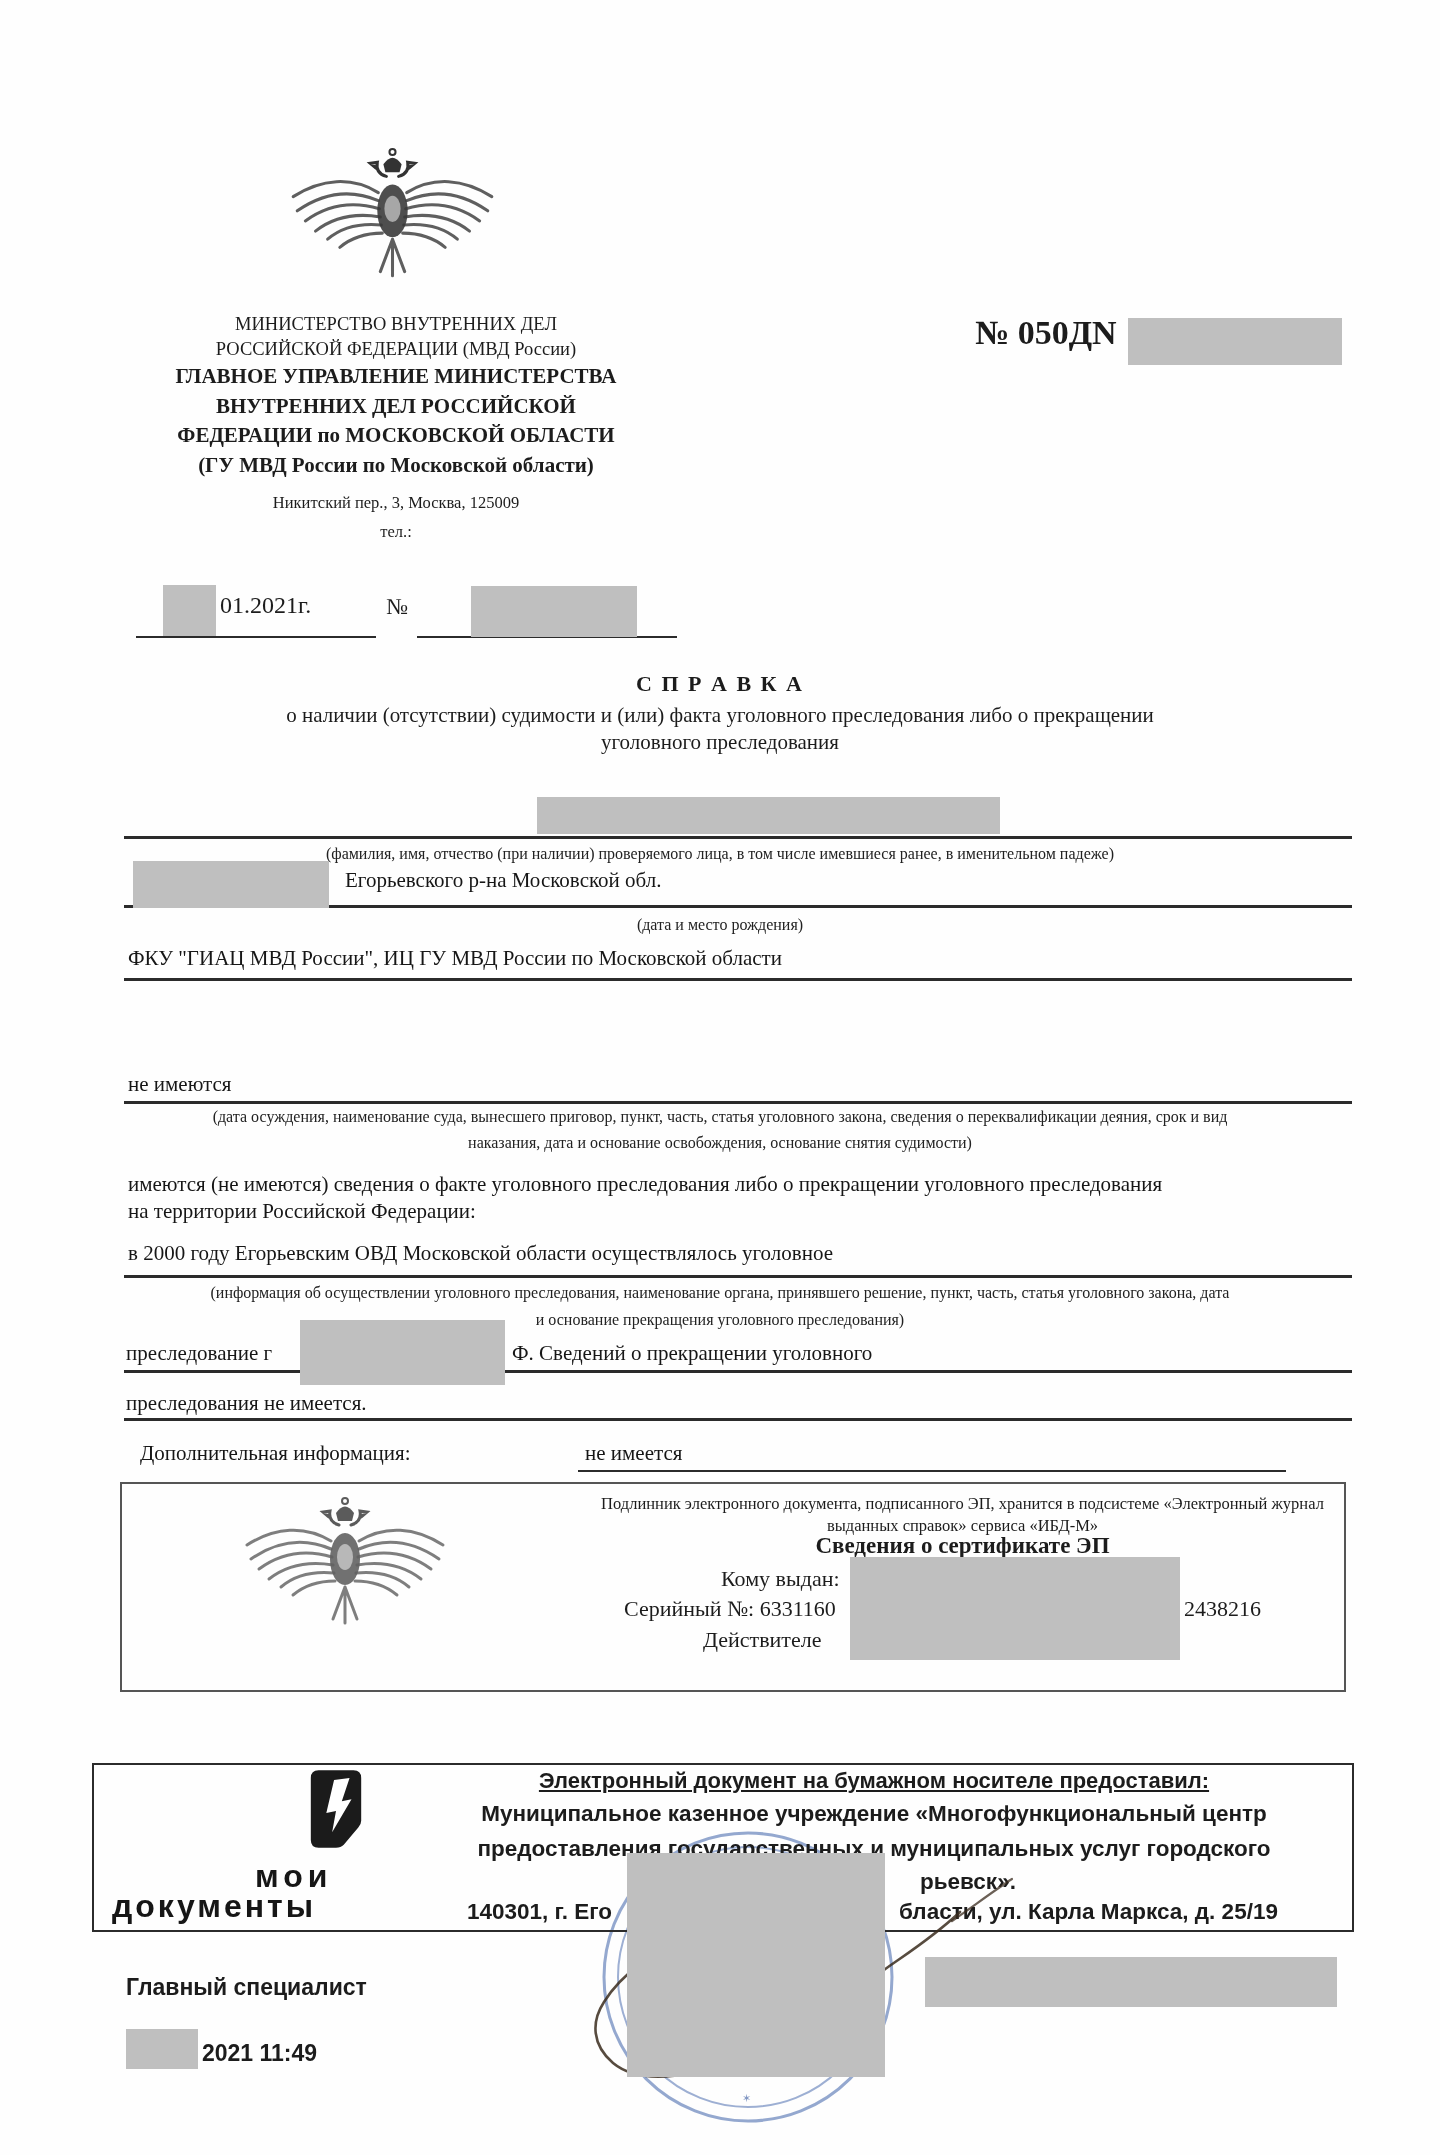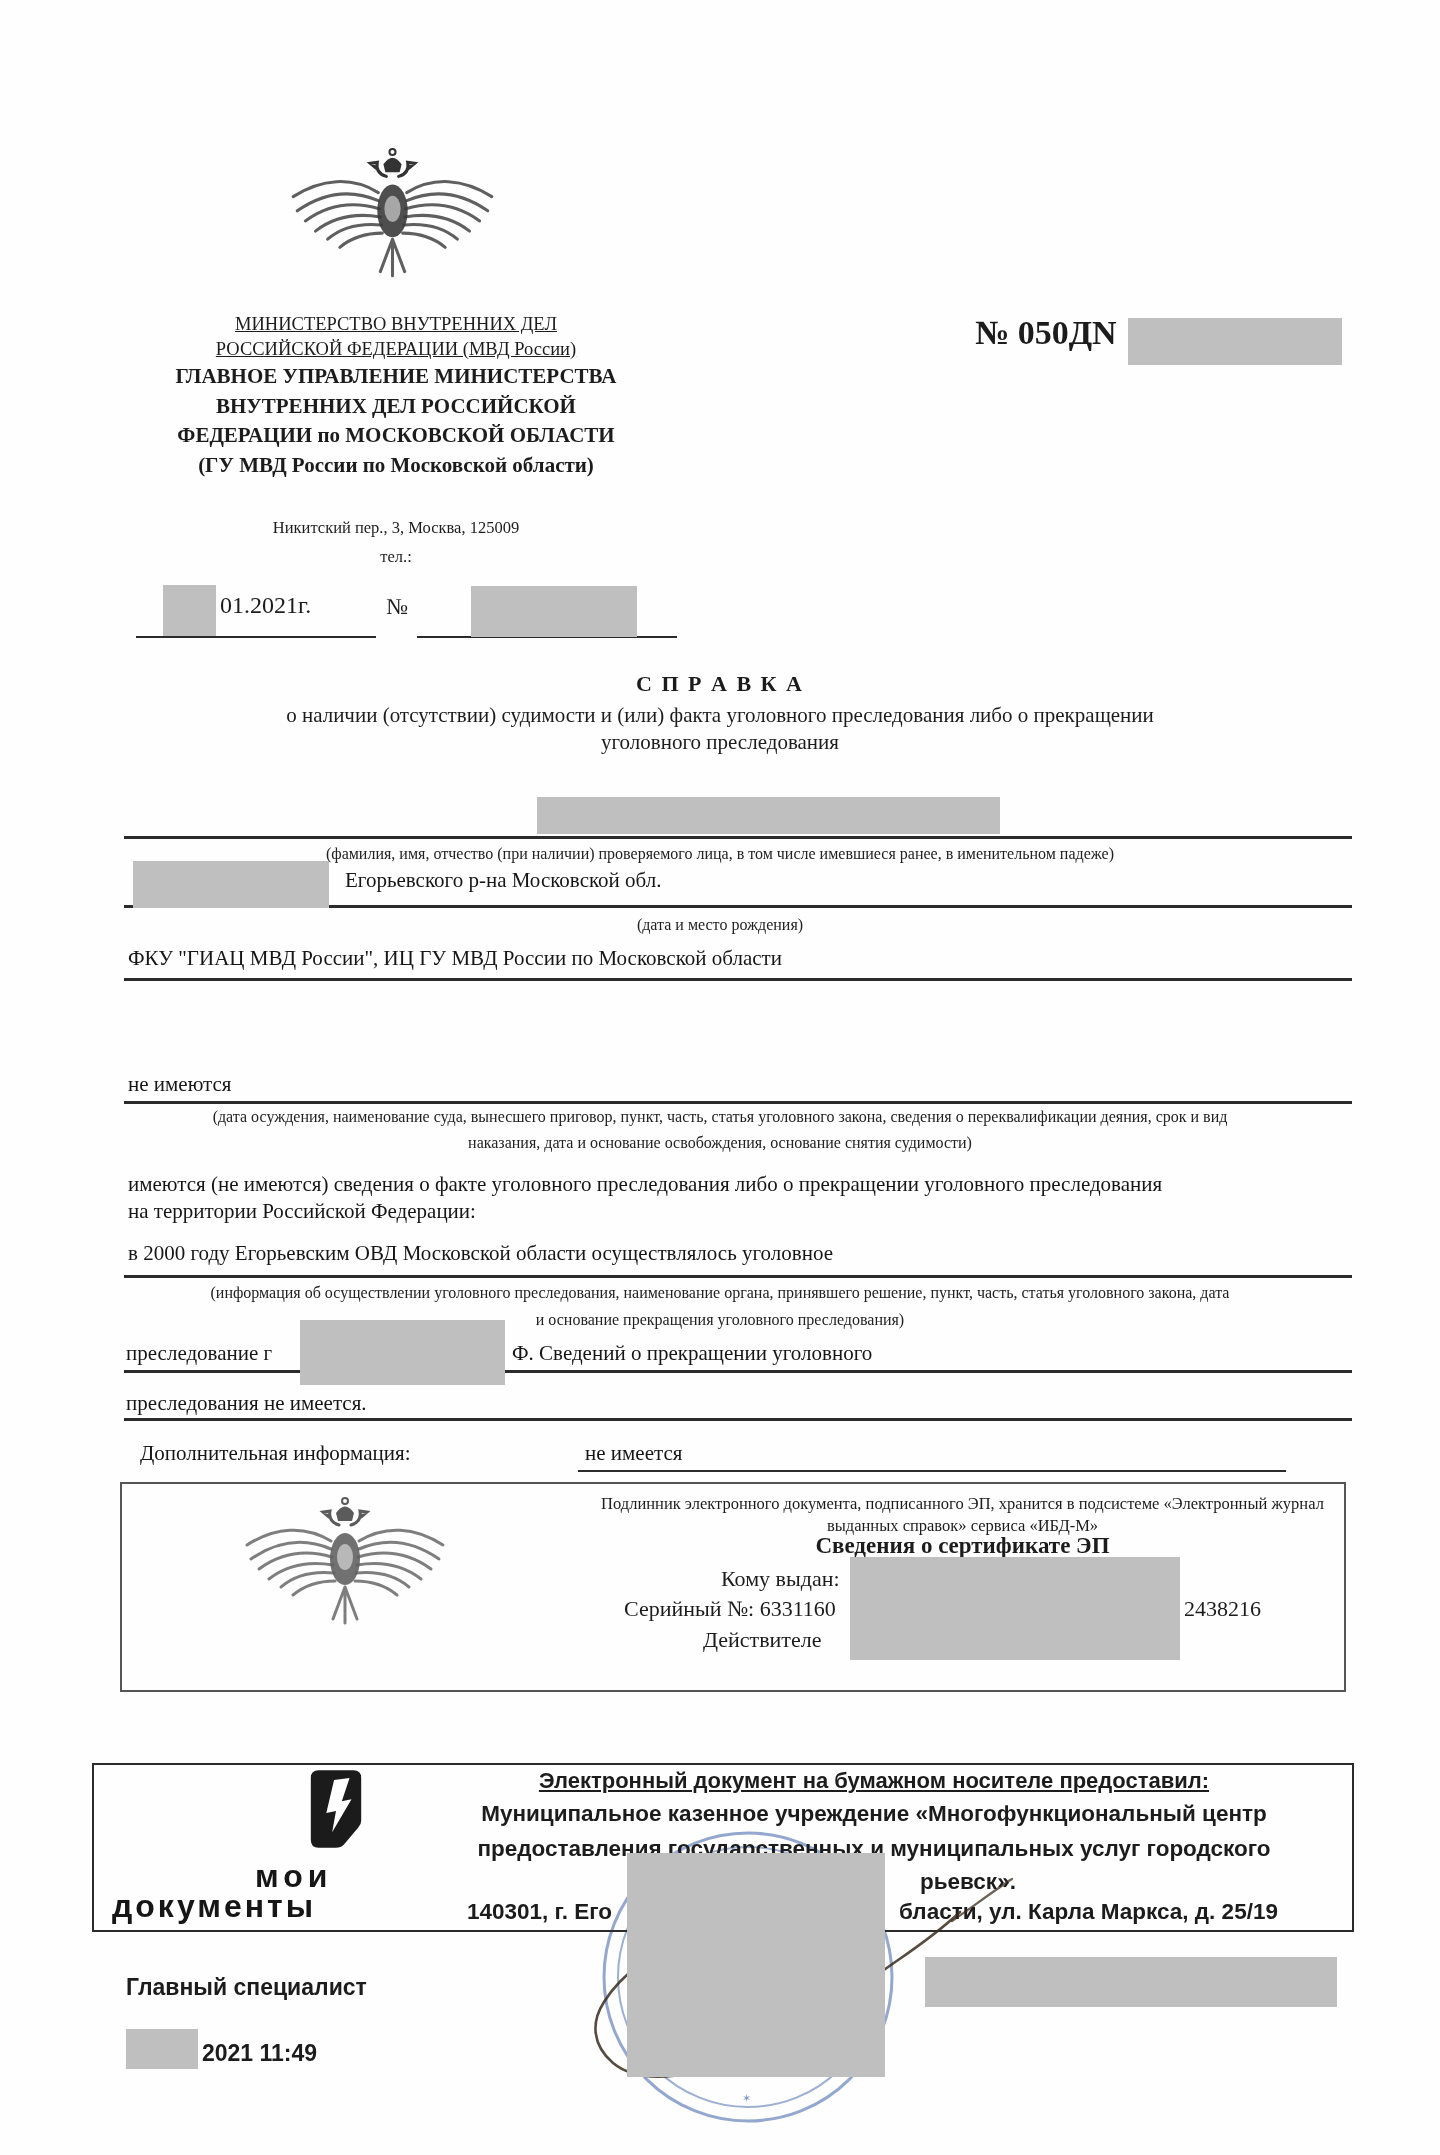--- a/index.html
+++ b/index.html
@@ -8,21 +8,21 @@
     font-family:"Liberation Serif",serif;color:#1c1c1c;overflow:hidden;
   }
   .abs{position:absolute;}
   .ctr{text-align:center;}
   .sans{font-family:"Liberation Sans",sans-serif;font-weight:bold;}
   .rule{position:absolute;background:#2b2b2b;height:3px;z-index:4;}
   .thinrule{position:absolute;background:#2b2b2b;height:2px;z-index:4;}
   .redact{position:absolute;background:#bfbfbf;z-index:30;}
   .cap{font-size:16px;color:#222;}
   .body-line{font-size:21px;color:#161616;}
-  .hdr-sm{font-size:18.5px;line-height:25px;text-decoration:underline;}
+  .hdr-sm{font-size:18.5px;line-height:25px;}
   .hdr-bold{font-size:21px;line-height:29.5px;font-weight:700;}
   .certbox{position:absolute;left:120px;top:1482px;width:1222px;height:206px;
     border:2px solid #555;z-index:5;}
   .mfcbox{position:absolute;left:92px;top:1763px;width:1258px;height:165px;
     border:2.5px solid #2b2b2b;z-index:5;background:transparent;}
   .stamp-digits{color:#4f6dab;opacity:.75;font-size:13px;letter-spacing:4px;
     font-family:"Liberation Sans",sans-serif;filter:blur(.4px);}
 </style>
 </head>
 <body>
@@ -64,21 +64,21 @@
     <use href="#eagle"></use>
   </svg>
 
   <div class="abs ctr" style="left:96px;top:312px;width:600px;z-index:3">
     <div class="hdr-sm">МИНИСТЕРСТВО ВНУТРЕННИХ ДЕЛ</div>
     <div class="hdr-sm">РОССИЙСКОЙ ФЕДЕРАЦИИ (МВД России)</div>
     <div class="hdr-bold">ГЛАВНОЕ УПРАВЛЕНИЕ МИНИСТЕРСТВА</div>
     <div class="hdr-bold">ВНУТРЕННИХ ДЕЛ РОССИЙСКОЙ</div>
     <div class="hdr-bold">ФЕДЕРАЦИИ по МОСКОВСКОЙ ОБЛАСТИ</div>
     <div class="hdr-bold">(ГУ МВД России по Московской области)</div>
-    <div style="font-size:16.5px;margin-top:38px">Никитский пер., 3, Москва, 125009</div>
+    <div style="font-size:16.5px;margin-top:13px">Никитский пер., 3, Москва, 125009</div>
     <div style="font-size:16.5px;margin-top:9px">тел.:</div>
   </div>
 
   <div class="abs" style="left:975px;top:314px;font-size:34px;font-weight:700;z-index:3">№ 050ДN</div>
 
   <div class="abs" style="left:220px;top:592px;font-size:24px;z-index:3">01.2021г.</div>
   <div class="abs" style="left:386px;top:594px;font-size:23px;z-index:3">№</div>
   <div class="thinrule" style="left:136px;top:636px;width:240px"></div>
   <div class="thinrule" style="left:417px;top:636px;width:260px"></div>
 

